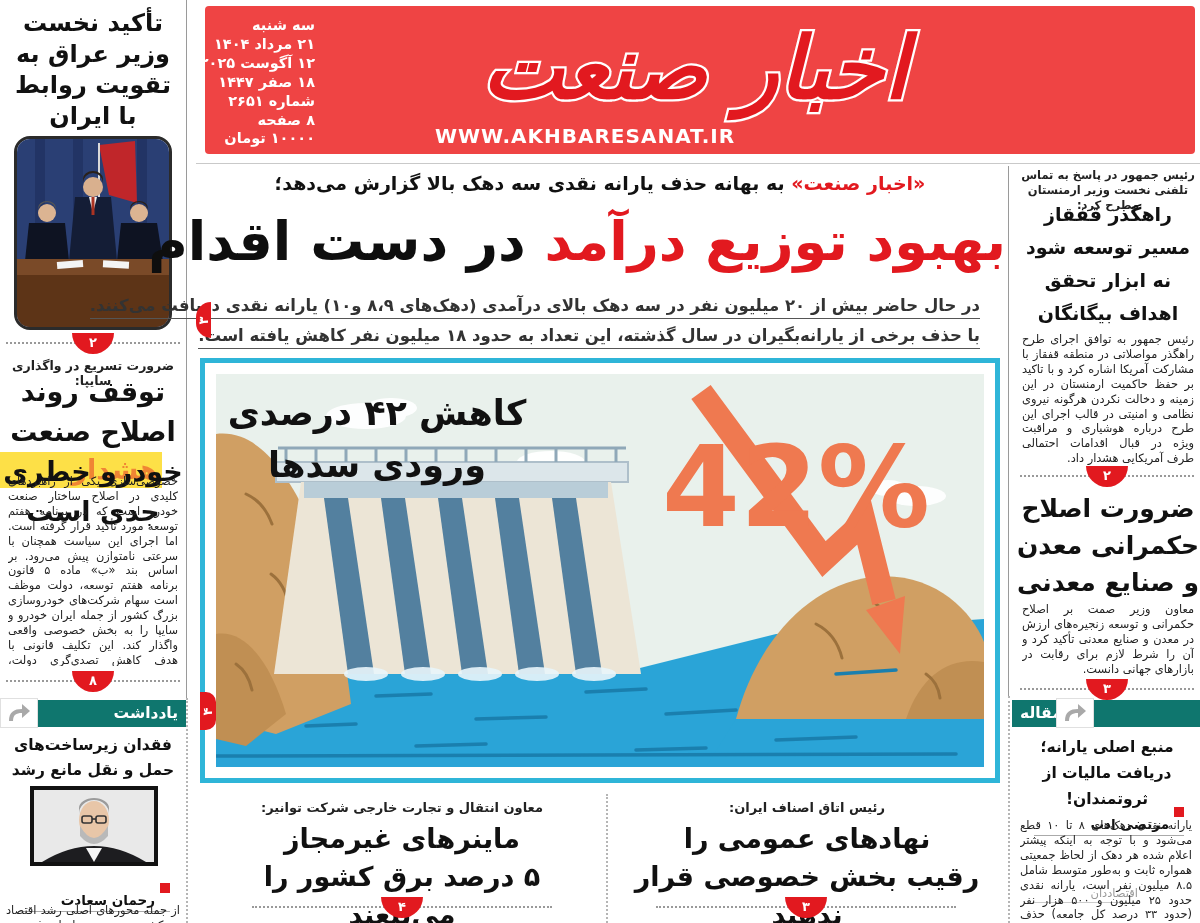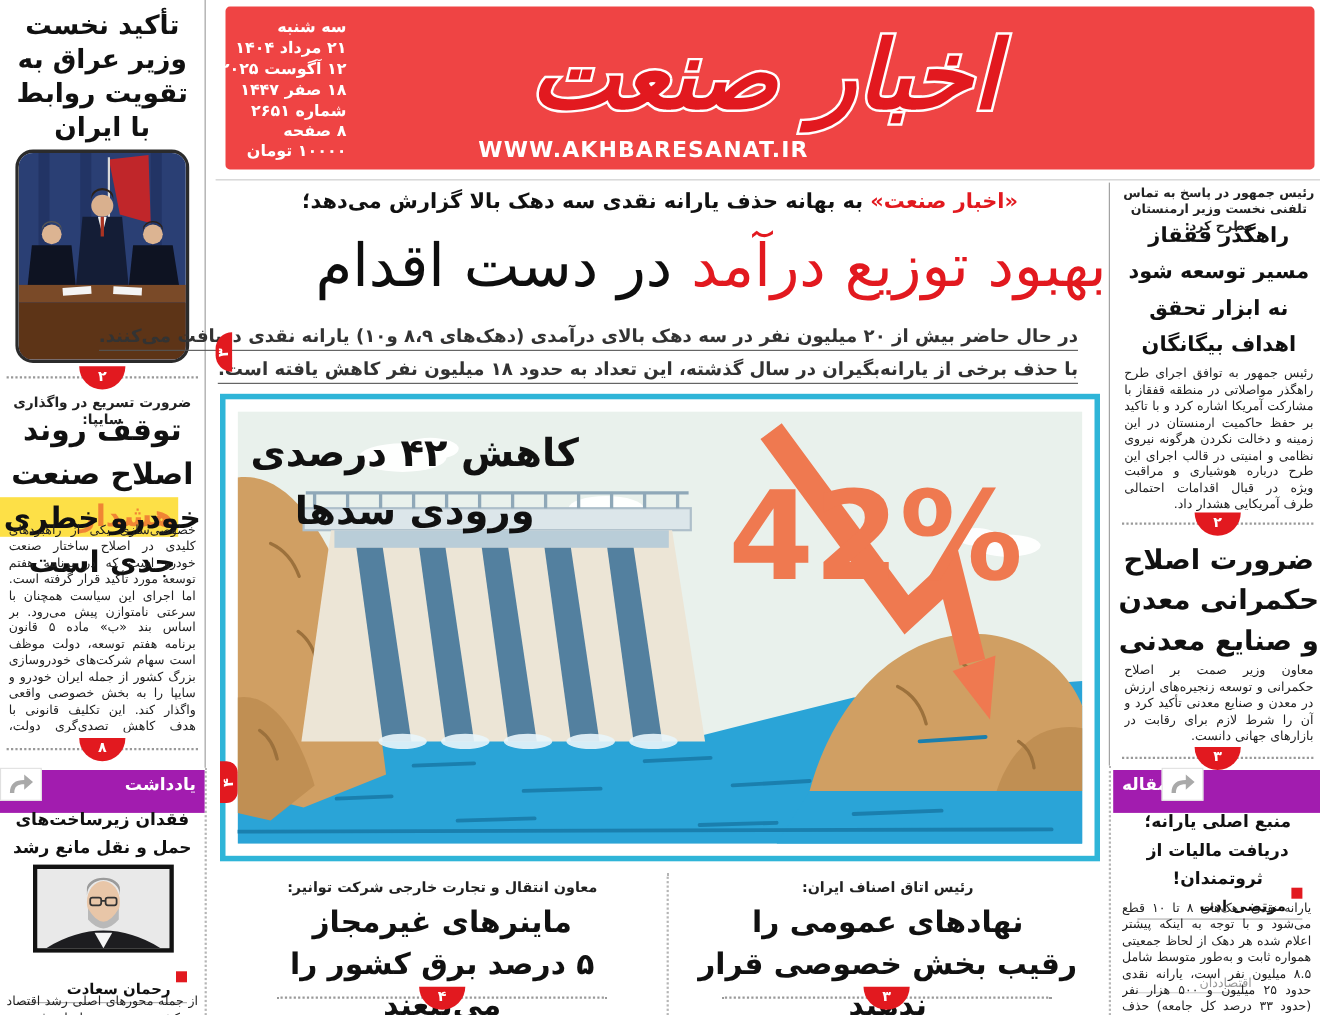--- a/index.html
+++ b/index.html
@@ -22,21 +22,21 @@
   
   .kicker { font-weight:bold; color:#222; text-align:center; }
   .headline { font-weight:bold; color:#111; text-align:center; }
   .bodytext { color:#222; font-size:11.4px; line-height:14.9px; text-align:justify; direction:rtl; }
   .cutline { height:22px; }
   .cutline .dots { position:absolute; left:0; right:0; top:10px; border-top:2px dotted #999; }
   .cutline .page-badge { position:absolute; left:50%; top:1px; transform:translateX(-50%); width:42px; height:21px; background:#e2191f; color:#fff; border-radius:0 0 21px 21px; font-size:13px; font-weight:bold; text-align:center; line-height:19px; }
   .side-badge { background:#e2191f; color:#fff; font-weight:bold; font-size:13px; display:flex; align-items:center; justify-content:center; }
   .side-badge span { transform:rotate(-90deg); display:block; }
 
-  .section-header { height:39px; background:#a21caf; }
+  .section-header { height:27px; background:#0f766e; }
   .section-header .sh-label { color:#fff; font-weight:bold; font-size:15.5px; line-height:27px; padding:0 8px; }
   .sh-arrowbox { position:absolute; top:-2px; width:38px; height:30px; background:#fff; border:1px solid #e0e0e0; display:flex; align-items:center; justify-content:center; }
 
   .author-row { display:flex; align-items:center; gap:5px; border-bottom:1px solid #aaa; padding-bottom:3px; }
   .author-sq { width:10px; height:10px; background:#e2191f; flex:0 0 auto; }
   .author-name { font-weight:bold; font-size:13.5px; color:#111;margin-top:24px; }
   .author-role { color:#9a9a9a; font-size:11.5px; border-bottom:1px solid #ccc; padding-bottom:2px; }
 
   .subhead-line { width:fit-content; margin:0 auto 7px auto; font-size:16.5px; font-weight:bold; color:#333; border-bottom:1.5px solid #555; padding-bottom:3px; white-space:nowrap; }
 
@@ -152,21 +152,21 @@
     <span class="author-name">رحمان سعادت</span>
   </div>
   <div class="abs author-role" style="right:62px; top:886px; width:106px; text-align:right;">اقتصاددان</div>
 
   <div class="abs bodytext" style="left:6px; top:903px; width:174px; height:20px; overflow:hidden;">از جمله محورهای اصلی رشد اقتصاد هر کشوری، توسعه صادرات غیرنفتی است.</div>
 
   <div class="abs" style="left:250px; top:172px; width:700px; text-align:center; font-size:19px; font-weight:bold;">
     <span style="color:#e2191f;">«اخبار صنعت»</span><span style="color:#111;"> به بهانه حذف یارانه نقدی سه دهک بالا گزارش می‌دهد؛</span>
   </div>
 
-  <div class="abs" style="left:196px; top:202px; width:810px; text-align:right; font-size:54px; font-weight:normal; white-space:nowrap; line-height:80px;">
+  <div class="abs" style="left:196px; top:202px; width:810px; text-align:right; font-size:54px; font-weight:bold; white-space:nowrap; line-height:80px;">
     <span style="color:#e2191f;">بهبود توزیع درآمد</span><span style="color:#0e0e0e;"> در دست اقدام</span>
   </div>
 
   <div class="abs" style="left:220px; top:296px; width:760px;">
     <div class="subhead-line">در حال حاضر بیش از ۲۰ میلیون نفر در سه دهک بالای درآمدی (دهک‌های ۸،۹ و۱۰) یارانه نقدی دریافت می‌کنند.</div>
     <div class="subhead-line">با حذف برخی از یارانه‌بگیران در سال گذشته، این تعداد به حدود ۱۸ میلیون نفر کاهش یافته است.</div>
   </div>
 
   <div class="abs side-badge" style="left:196px; top:302px; width:15px; height:36px; border-radius:15px 0 0 15px;">
       <span>۳</span>

